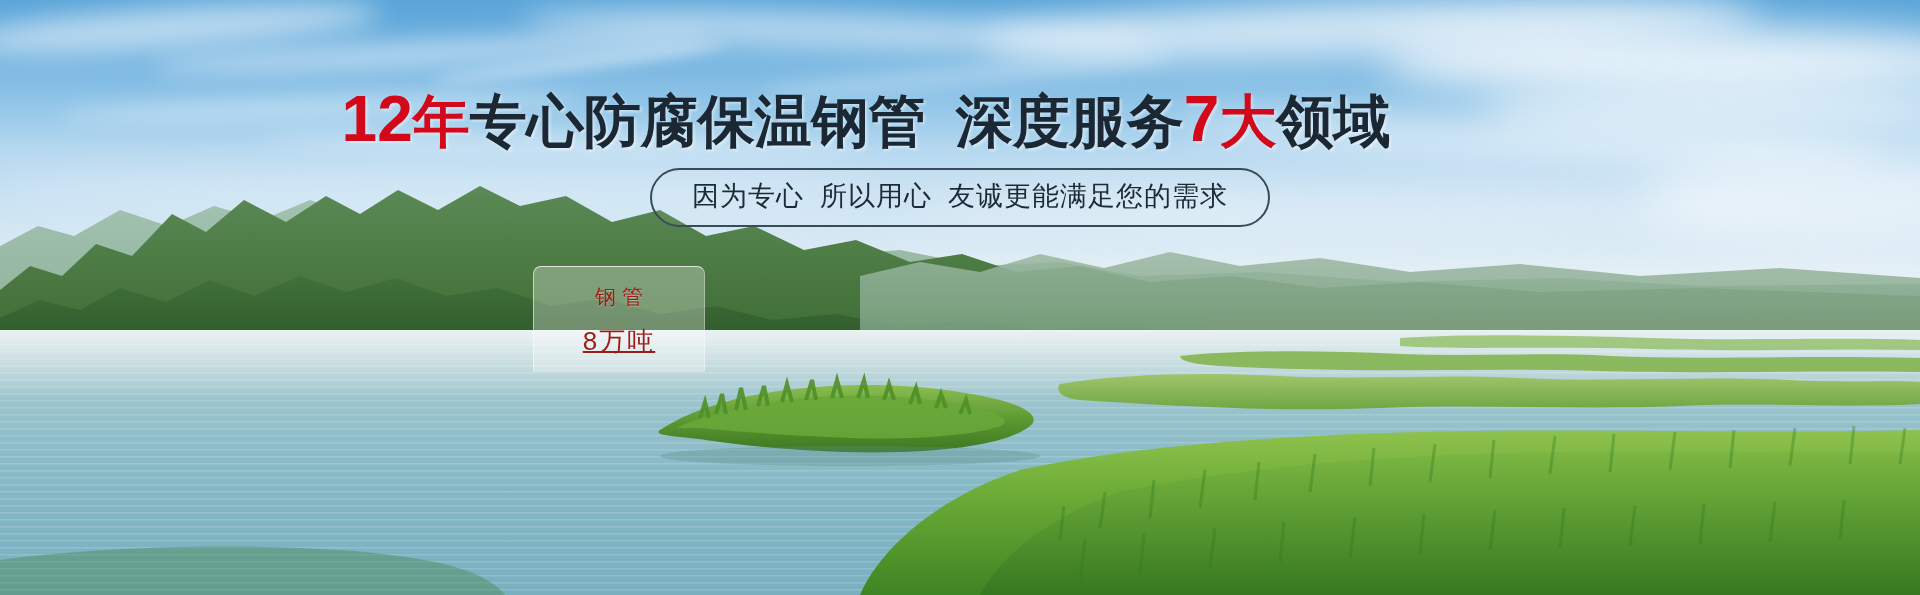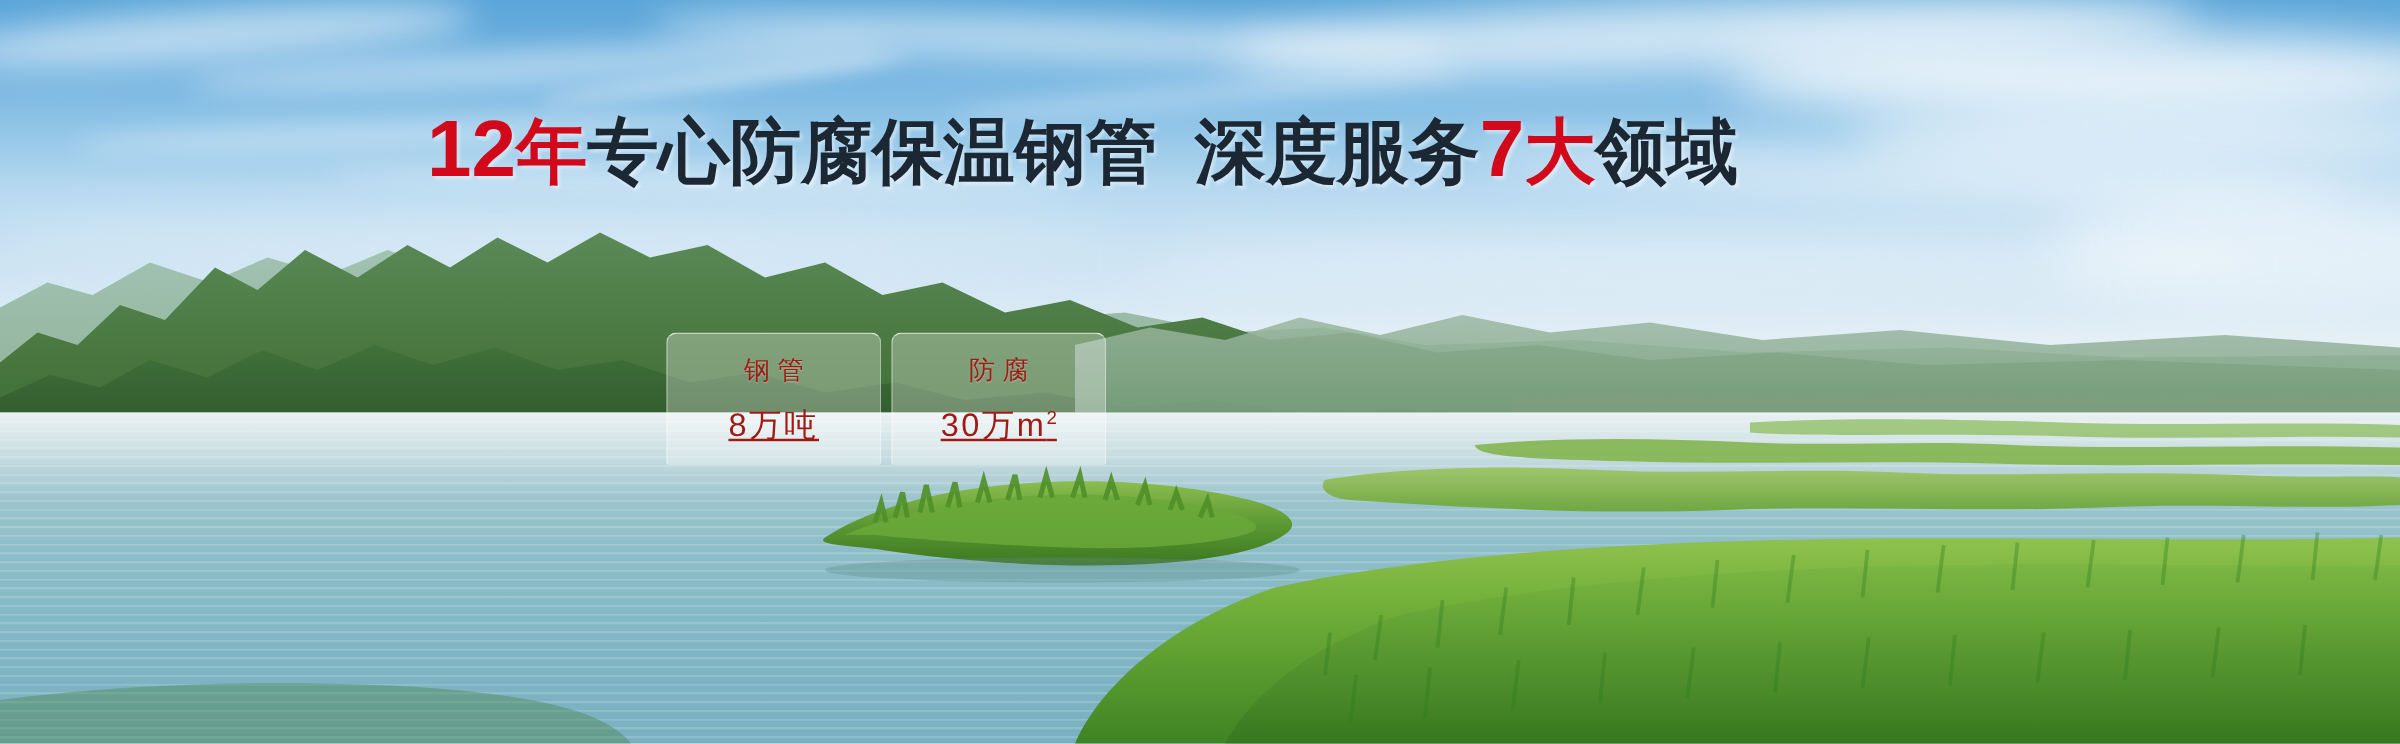--- a/index.html
+++ b/index.html
@@ -157,21 +157,21 @@
     background: rgba(255,255,255,0.06);
   }
   .subpill .sp { display: inline-block; width: 16px; }
 
   
   .cards {
     position: absolute;
     left: 533px;
     top: 266px;
     display: flex;
-    gap: 8px;
+    gap: 23px;
   }
   .card {
     width: 170px;
     height: 105px;
     background: rgba(255,255,255,0.30);
     border-top: 1px solid rgba(255,255,255,0.75);
     border-left: 1px solid rgba(255,255,255,0.55);
     border-right: 1px solid rgba(255,255,255,0.35);
     border-radius: 8px 8px 3px 3px;
     display: flex;
@@ -342,30 +342,29 @@
     <path d="M0,560 C90,548 200,544 300,548 C380,551 440,560 470,572
              C490,580 500,588 505,595 L0,595 Z" fill="#3e7c35" opacity="0.35"></path>
   </svg>
 
   <div class="overlay">
 
     <div class="headline">
       <span class="num-red">12</span><span class="red">年</span><span>专心防腐保温钢管</span><span class="gap"></span><span>深度服务</span><span class="num-red">7</span><span class="red">大</span><span>领域</span>
     </div>
 
+    <div class="subpill">
+      <span>因为专心</span><span class="sp"></span><span>所以用心</span><span class="sp"></span><span>友诚更能满足您的需求</span>
+    </div>
 
     <div class="cards">
 
       <div class="card">
         <div class="card-label">钢管</div>
         <div class="card-value"><span>8万吨</span><sup></sup></div>
       </div>
 
-      <div class="card">
-        <div class="card-label">防腐</div>
-        <div class="card-value"><span>30万m</span><sup>2</sup></div>
-      </div>
 
 
     </div>
 
   </div>
 </div>
 
 </body></html>

